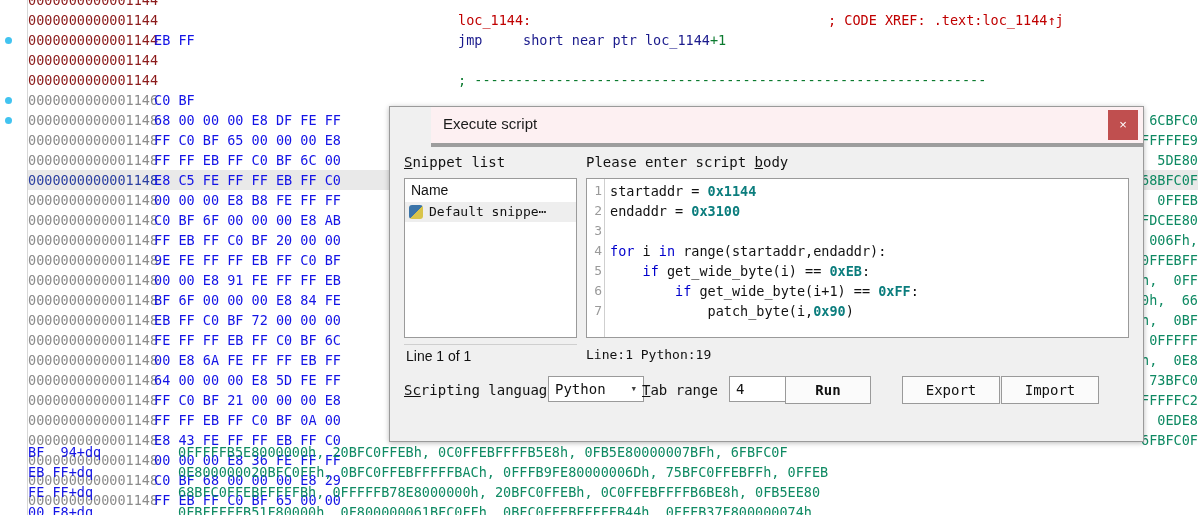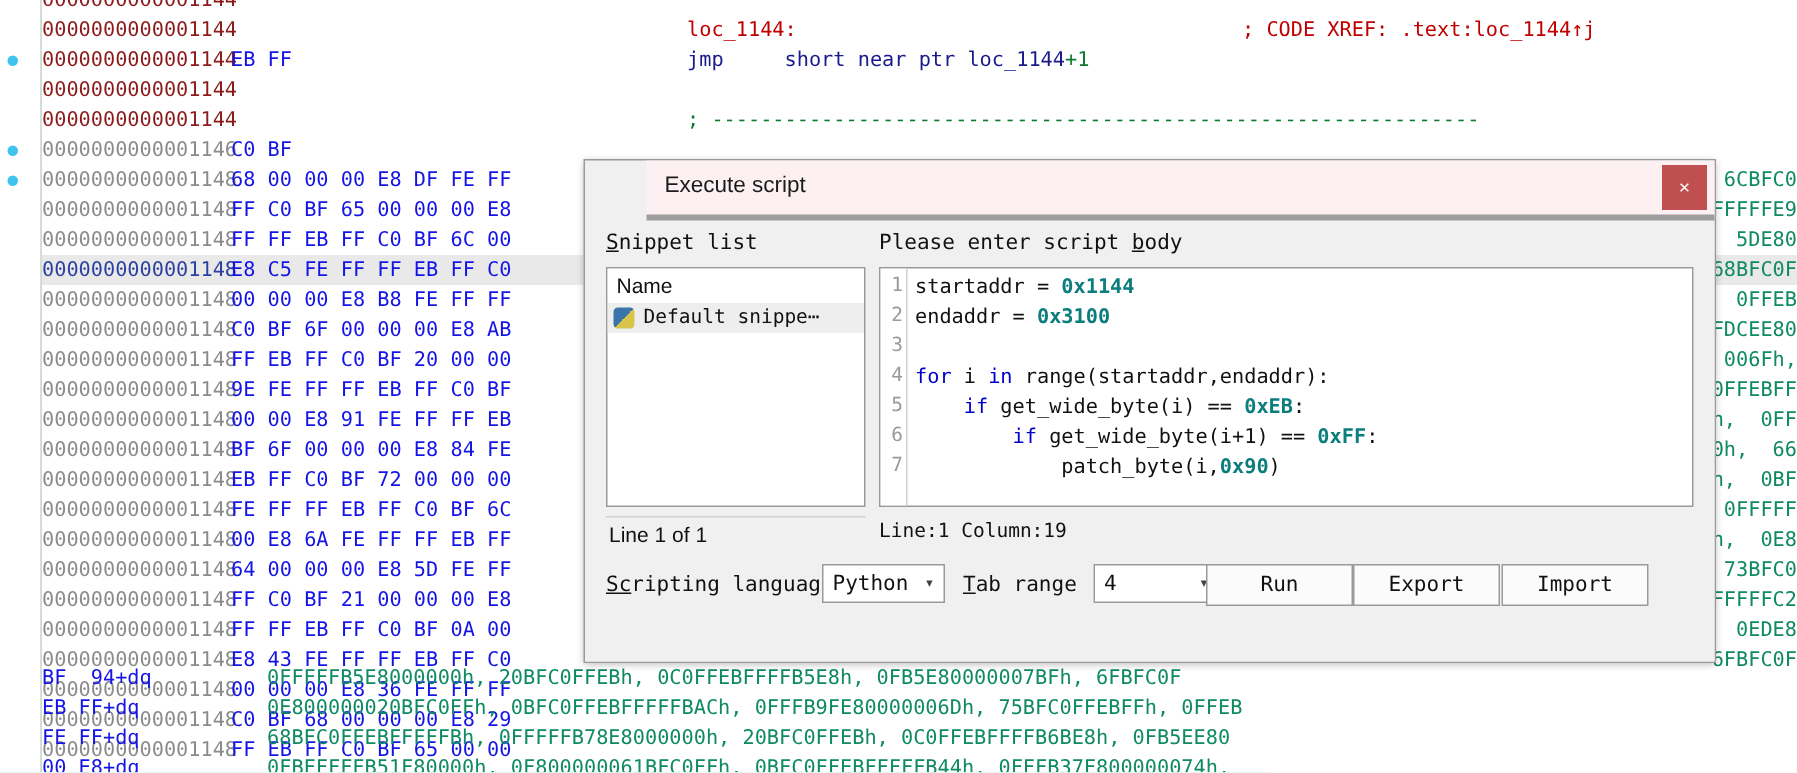--- a/index.html
+++ b/index.html
@@ -325,38 +325,38 @@
         <div class="gutter-nums" id="line-nums" style="white-space: pre;">1
 2
 3
 4
 5
 6
 7</div>
         <div class="code-area" id="code-area"><div style="height: 20px;"><span class="id">startaddr</span><span class="id"> = </span><span class="n">0x1144</span></div><div style="height: 20px;"><span class="id">endaddr</span><span class="id"> = </span><span class="n">0x3100</span></div><div style="height: 20px;">&nbsp;</div><div style="height: 20px;"><span class="k">for</span><span class="id"> i </span><span class="k">in</span><span class="id"> range(startaddr,endaddr):</span></div><div style="height: 20px;"><span class="id">    </span><span class="k">if</span><span class="id"> get_wide_byte(i) == </span><span class="n">0xEB</span><span class="id">:</span></div><div style="height: 20px;"><span class="id">        </span><span class="k">if</span><span class="id"> get_wide_byte(i+1) == </span><span class="n">0xFF</span><span class="id">:</span></div><div style="height: 20px;"><span class="id">            patch_byte(i,</span><span class="n">0x90</span><span class="id">)</span></div></div>
       </div>
 
-      <div class="editor-status">Line:1  Column:19</div>
+      <div class="editor-status">Line:1  Python:19</div>
 
       <div class="controls">
         <div class="ctrl-label" style="left:0px;">
           <u>Sc</u><span id="lang-rest">ripting language</span>
         </div>
-        <div class="combo" style="left:144px; width:82px;">
+        <div class="combo" style="left:144px; width:96px;">
           <span>Python</span>
           <span class="chev">▾</span>
         </div>
         <div class="ctrl-label" style="left:238px;">
           <u>T</u><span id="tab-rest">ab range</span>
         </div>
         <div class="combo" style="left:325px; width:84px;">
           <span>4</span>
           <span class="chev">▾</span>
         </div>
-        <div class="dlg-btn" style="left:400px; width:98px;">Run</div>
+        <div class="dlg-btn" style="left:381px; width:86px;font-weight:bold;">Run</div>
         <div class="dlg-btn" style="left:597px; width:98px;">Import</div>
         <div class="dlg-btn" style="left:498px; width:98px;">Export</div>
       </div>
 
     </div>
   </div>
 
 </div>
 
 </body></html>

